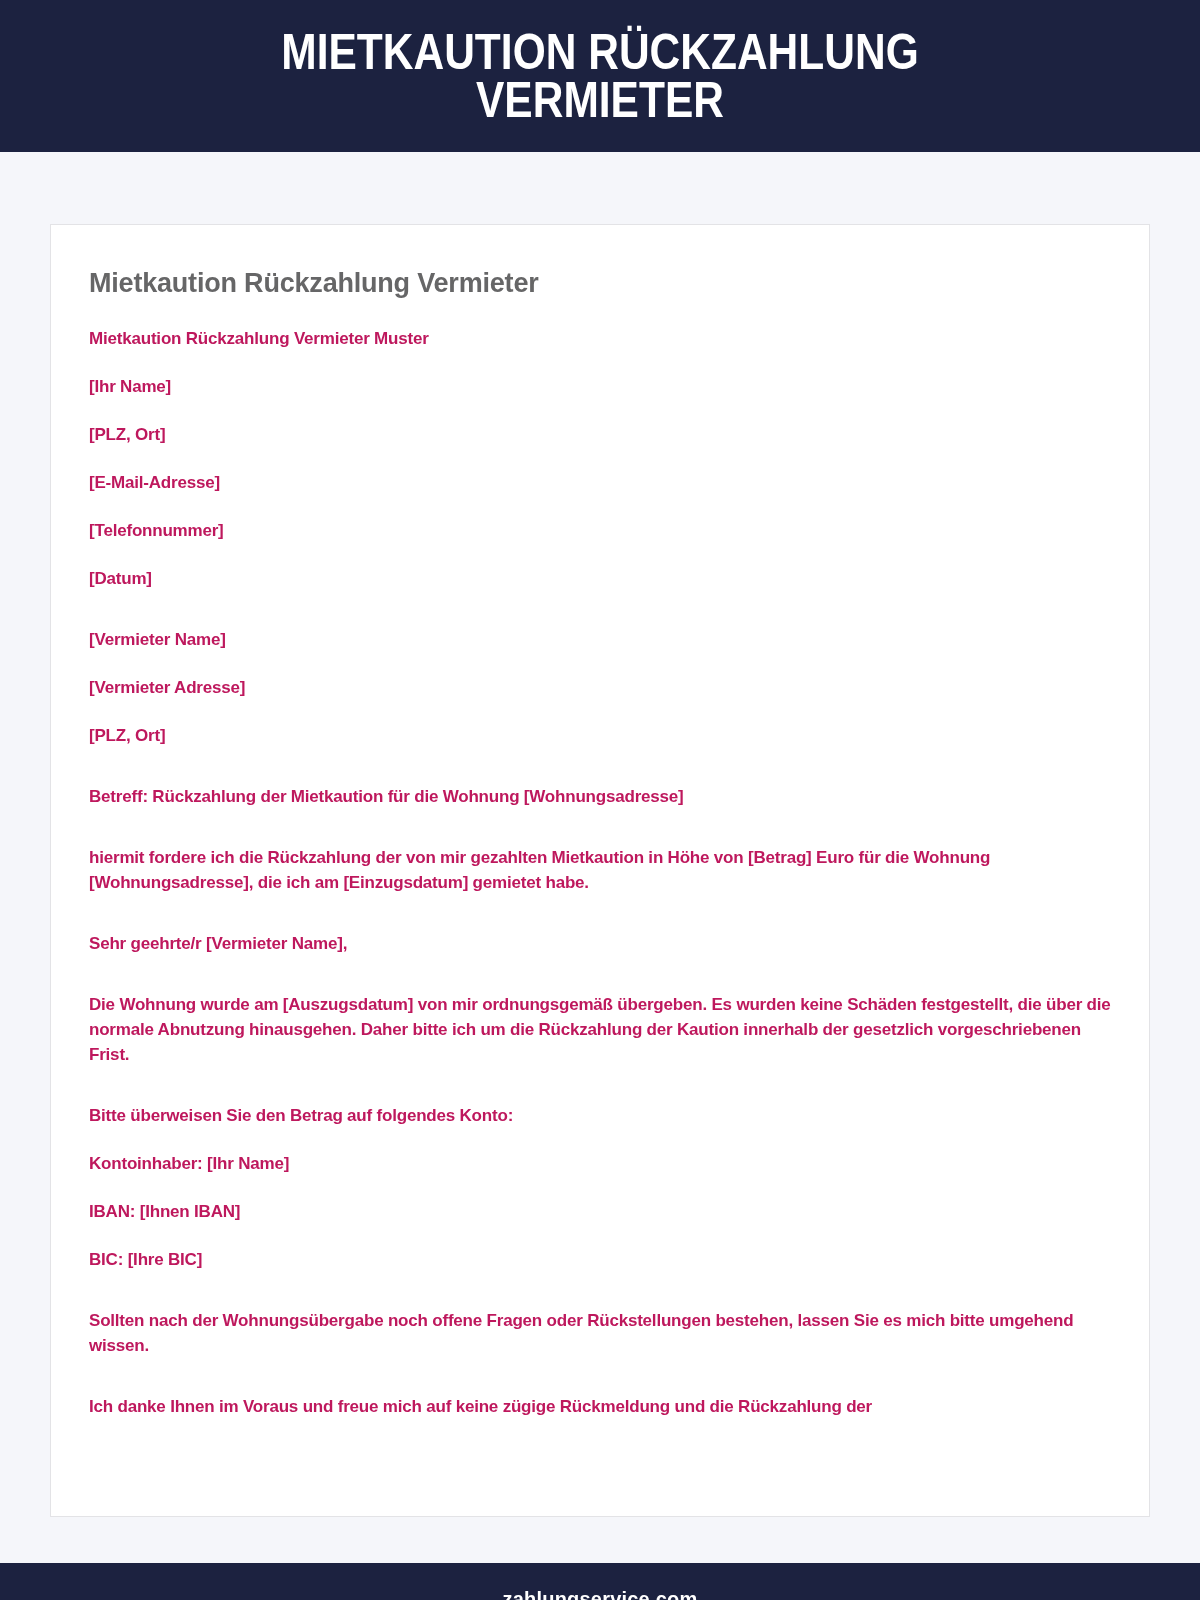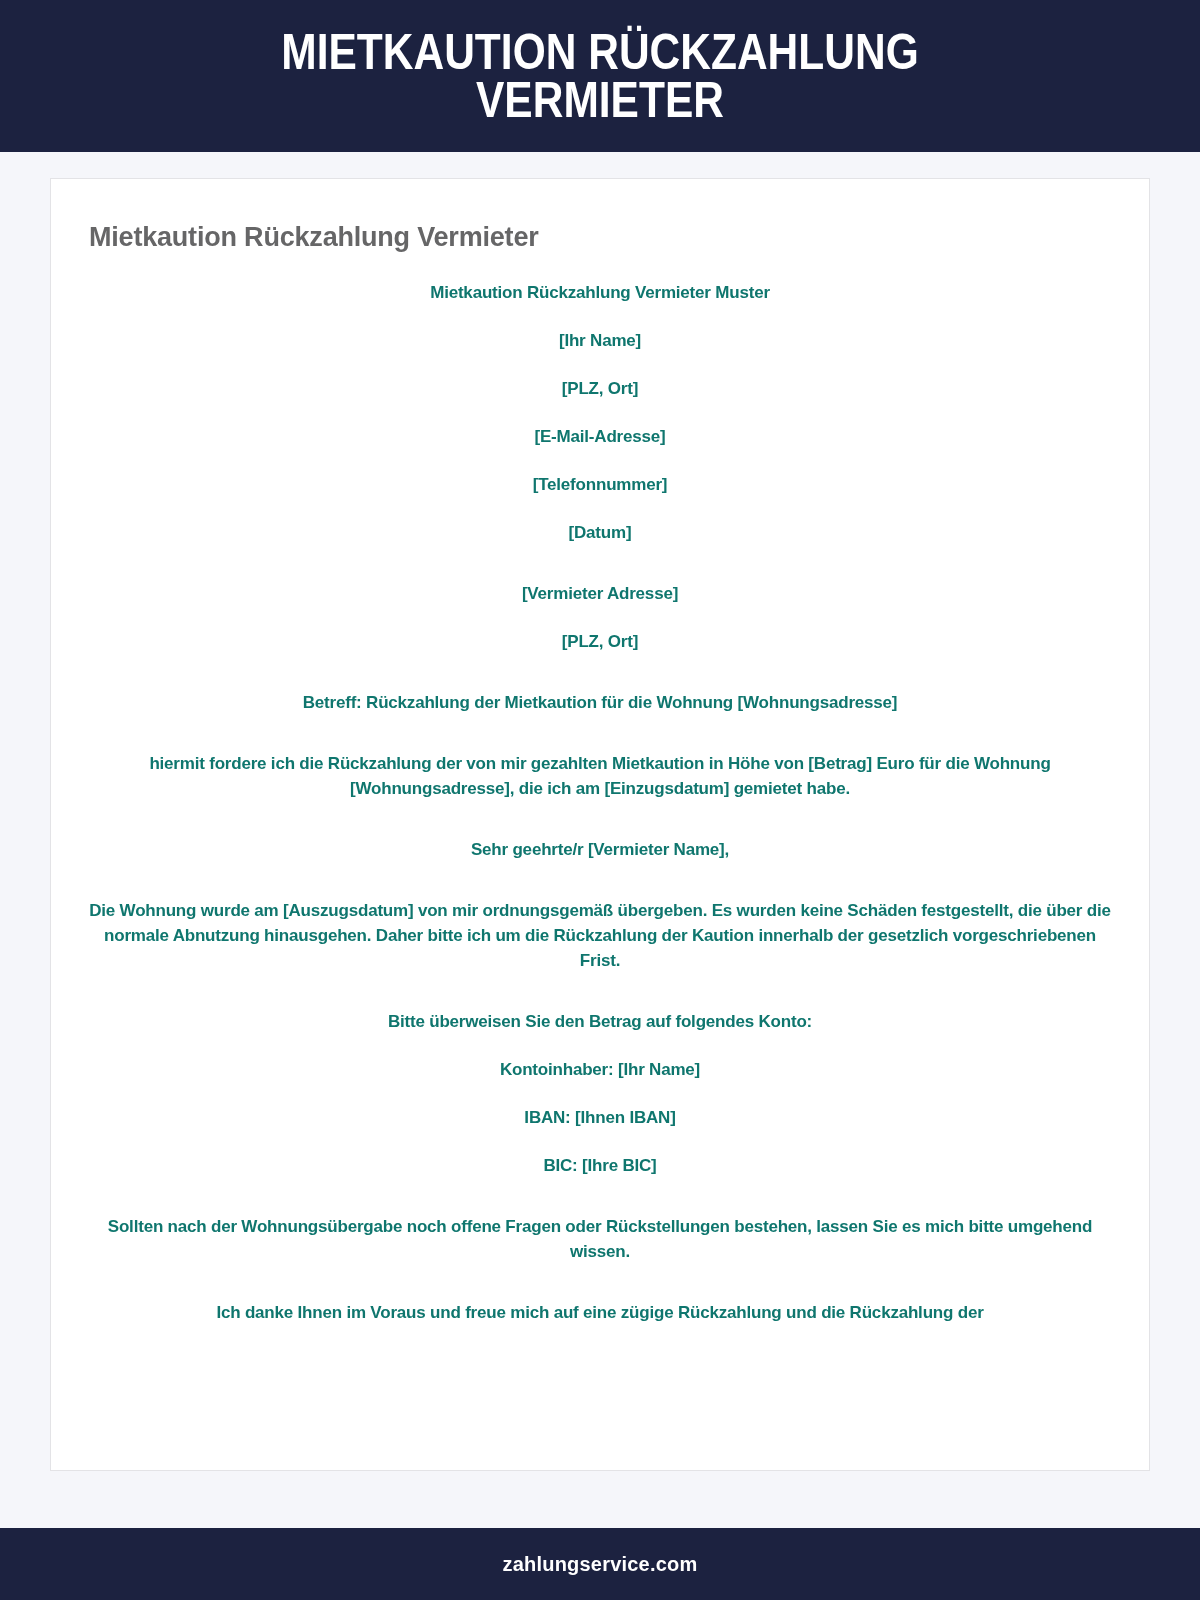--- a/index.html
+++ b/index.html
@@ -9,20 +9,21 @@
     height: 1600px;
     background: #f5f6fa;
     font-family: "Liberation Sans", sans-serif;
     -webkit-font-smoothing: antialiased;
   }
   .page {
     width: 1200px;
     height: 1600px;
     display: flex;
     flex-direction: column;
+    gap: 46px;
   }
   .site-header {
     background: #1c2240;
     height: 152px;
     flex: 0 0 auto;
     display: flex;
     align-items: center;
     justify-content: center;
     overflow: hidden;
   }
@@ -53,26 +54,25 @@
   .letter-card h2 {
     margin: 2px 0 27px 0;
     color: #666667;
     font-size: 27px;
     line-height: 32px;
     font-weight: 700;
     letter-spacing: -0.2px;
   }
   .letter-body p {
     margin: 0 0 23px 0;
-    color: #0f766e;
+    color: #be185d;
     font-size: 17px;
     line-height: 25px;
     font-weight: 700;
     letter-spacing: -0.2px;
-    text-align: center;
   }
   .letter-body p.gap {
     margin-bottom: 36px;
   }
   .site-footer {
     background: #1c2240;
     height: 72px;
     flex: 0 0 auto;
     display: flex;
     align-items: center;
@@ -97,32 +97,33 @@
   <main class="content-area">
     <article class="letter-card">
       <h2>Mietkaution Rückzahlung Vermieter</h2>
       <div class="letter-body">
           <p>Mietkaution Rückzahlung Vermieter Muster</p>
           <p>[Ihr Name]</p>
           <p>[PLZ, Ort]</p>
           <p>[E-Mail-Adresse]</p>
           <p>[Telefonnummer]</p>
           <p class="gap">[Datum]</p>
+          <p>[Vermieter Name]</p>
           <p>[Vermieter Adresse]</p>
           <p class="gap">[PLZ, Ort]</p>
           <p class="gap">Betreff: Rückzahlung der Mietkaution für die Wohnung [Wohnungsadresse]</p>
           <p class="gap">hiermit fordere ich die Rückzahlung der von mir gezahlten Mietkaution in Höhe von [Betrag] Euro für die Wohnung [Wohnungsadresse], die ich am [Einzugsdatum] gemietet habe.</p>
           <p class="gap">Sehr geehrte/r [Vermieter Name],</p>
           <p class="gap">Die Wohnung wurde am [Auszugsdatum] von mir ordnungsgemäß übergeben. Es wurden keine Schäden festgestellt, die über die normale Abnutzung hinausgehen. Daher bitte ich um die Rückzahlung der Kaution innerhalb der gesetzlich vorgeschriebenen Frist.</p>
           <p>Bitte überweisen Sie den Betrag auf folgendes Konto:</p>
           <p>Kontoinhaber: [Ihr Name]</p>
           <p>IBAN: [Ihnen IBAN]</p>
           <p class="gap">BIC: [Ihre BIC]</p>
           <p class="gap">Sollten nach der Wohnungsübergabe noch offene Fragen oder Rückstellungen bestehen, lassen Sie es mich bitte umgehend wissen.</p>
-          <p>Ich danke Ihnen im Voraus und freue mich auf eine zügige Rückzahlung und die Rückzahlung der</p>
+          <p>Ich danke Ihnen im Voraus und freue mich auf keine zügige Rückmeldung und die Rückzahlung der</p>
         </div>
     </article>
   </main>
 
   <footer class="site-footer">
     <div class="domain">zahlungservice.com</div>
   </footer>
 
 </div>
 

